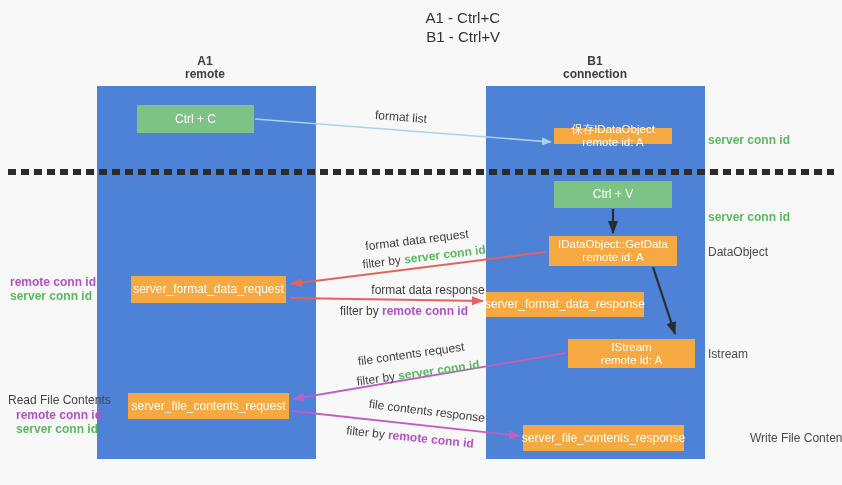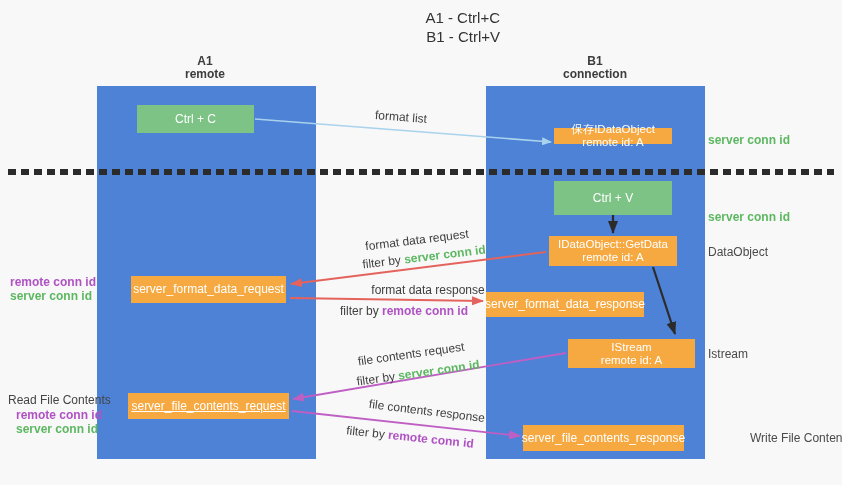--- a/index.html
+++ b/index.html
@@ -72,21 +72,21 @@
 
   <div class="box green" style="left:137px;top:105px;width:117px;height:28px;">
     <div>Ctrl + C</div>
   </div>
 
   <div class="box orange" style="left:554px;top:128px;width:118px;height:16px;">
     <div class="l2">保存IDataObject</div>
     <div class="l2">remote id: A</div>
   </div>
 
-  <div class="box green" style="left:554px;top:181px;width:118px;height:34px;">
+  <div class="box green" style="left:554px;top:181px;width:118px;height:27px;">
     <div>Ctrl + V</div>
   </div>
 
   <div class="box orange" style="left:549px;top:236px;width:128px;height:30px;">
     <div class="l2">IDataObject::GetData</div>
     <div class="l2">remote id: A</div>
   </div>
 
   <div class="box orange" style="left:131px;top:276px;width:155px;height:27px;">
     <div>server_format_data_request</div>
@@ -94,21 +94,21 @@
 
   <div class="box orange" style="left:486px;top:292px;width:158px;height:25px;">
     <div>server_format_data_response</div>
   </div>
 
   <div class="box orange" style="left:568px;top:339px;width:127px;height:29px;">
     <div class="l2">IStream</div>
     <div class="l2">remote id: A</div>
   </div>
 
-  <div class="box orange" style="left:128px;top:393px;width:161px;height:26px;text-decoration:underline;">
+  <div class="box orange" style="left:128px;top:393px;width:161px;height:26px;">
     <div>server_file_contents_request</div>
   </div>
 
   <div class="box orange" style="left:523px;top:425px;width:161px;height:26px;">
     <div>server_file_contents_response</div>
   </div>
 
   <div class="side green-t" style="left:708px;top:133px;">server conn id</div>
   <div class="side green-t" style="left:708px;top:210px;">server conn id</div>
   <div class="side" style="left:708px;top:245px;">DataObject</div>

